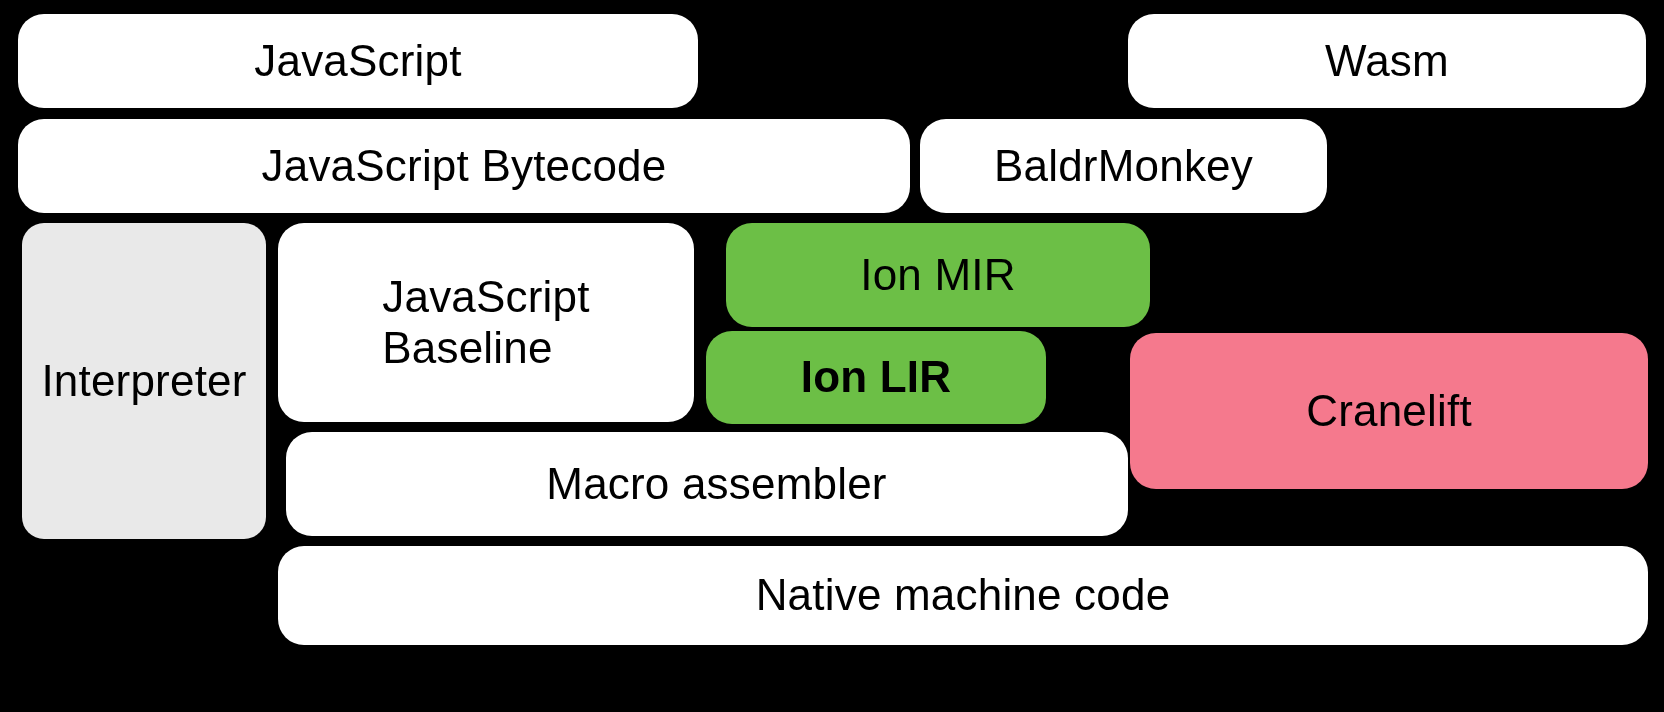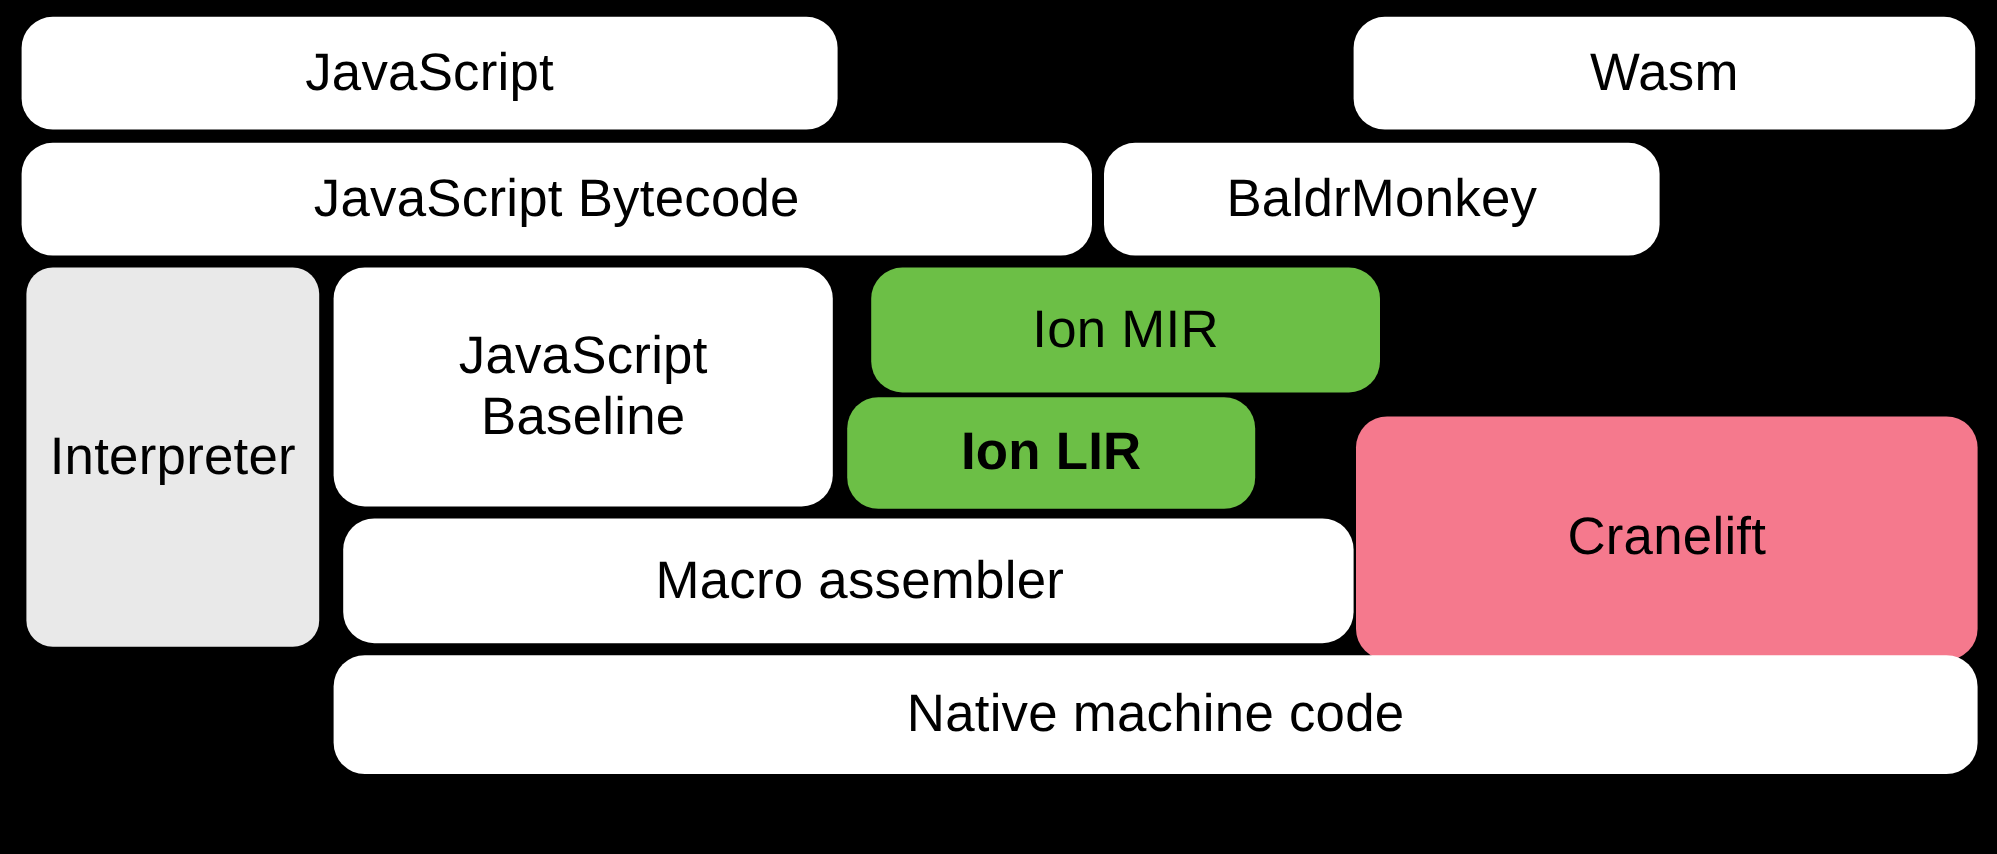--- a/index.html
+++ b/index.html
@@ -15,21 +15,21 @@
     background: #000000;
     overflow: hidden;
     font-family: "Liberation Sans", "DejaVu Sans", sans-serif;
   }
   .box {
     position: absolute;
     box-sizing: border-box;
     display: flex;
     align-items: center;
     justify-content: center;
-    text-align: center;
+    text-align: left;
     border-radius: 26px;
     color: #000000;
     font-size: 44px;
     font-weight: 400;
     line-height: 1.15;
     letter-spacing: 0.2px;
     white-space: pre-line;
     padding: 0 10px;
     user-select: none;
   }
@@ -43,30 +43,30 @@
 
 <div id="stage">
 
   <div class="box fill-white" style="left:18px;  top:14px;  width:680px;  height:94px;">JavaScript</div>
 
 
   <div class="box fill-white" style="left:1128px;top:14px;  width:518px;  height:94px;">Wasm</div>
 
   <div class="box fill-white" style="left:18px;  top:119px; width:892px;  height:94px;">JavaScript Bytecode</div>
 
-  <div class="box fill-white" style="left:920px; top:119px; width:463px;  height:94px;">BaldrMonkey</div>
+  <div class="box fill-white" style="left:920px; top:119px; width:407px;  height:94px;">BaldrMonkey</div>
 
   <div class="box fill-gray" style="left:22px;  top:223px; width:244px;  height:316px;">Interpreter</div>
 
   <div class="box fill-white" style="left:278px; top:223px; width:416px;  height:199px;">JavaScript
 Baseline</div>
 
   <div class="box fill-green" style="left:702px; top:223px; width:424px;  height:104px;margin-left:24px;">Ion MIR</div>
 
   <div class="box fill-green" style="left:706px; top:331px; width:340px;  height:93px;font-weight:bold;">Ion LIR</div>
 
-  <div class="box fill-pink" style="left:1130px;top:347px; width:518px;  height:203px;">Cranelift</div>
+  <div class="box fill-pink" style="left:1130px;top:333px; width:518px;  height:156px;">Cranelift</div>
 
   <div class="box fill-white" style="left:286px; top:432px; width:842px;  height:104px;padding-left:29px;">Macro assembler</div>
 
   <div class="box fill-white" style="left:278px; top:546px; width:1370px; height:99px;">Native machine code</div>
 
 </div>
 
 </body></html>

